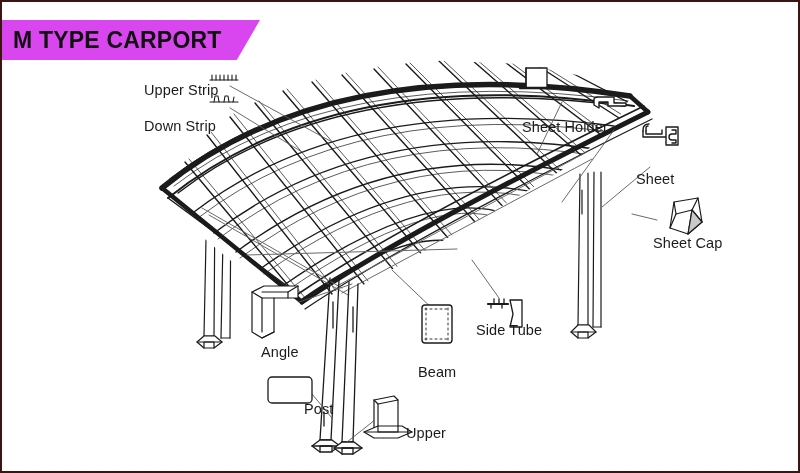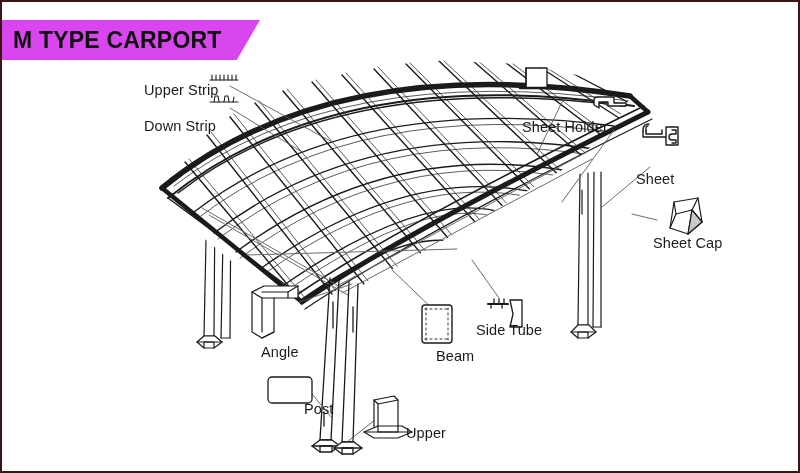--- a/index.html
+++ b/index.html
@@ -323,18 +323,18 @@
   <div id="title-banner">
     <span id="title-text">M TYPE CARPORT</span>
   </div>
 
   <div class="label" style="left:142px; top:80px;text-align:right;">Upper Strip</div>
   <div class="label" style="left:142px; top:104px;margin-top:12px;">Down Strip</div>
   <div class="label" style="left:520px; top:117px;">Sheet Holder</div>
   <div class="label" style="left:634px; top:169px;">Sheet</div>
   <div class="label" style="left:651px; top:233px;">Sheet Cap</div>
   <div class="label" style="left:239px; top:342px;margin-left:20px;">Angle</div>
-  <div class="label" style="left:416px; top:346px;margin-left:18px;">Beam</div>
+  <div class="label" style="left:416px; top:362px;">Beam</div>
   <div class="label" style="left:474px; top:320px;">Side Tube</div>
   <div class="label" style="left:273px; top:399px;margin-left:29px;">Post</div>
   <div class="label" style="left:404px; top:423px;">Upper</div>
 
 </div>
 
 </body></html>

